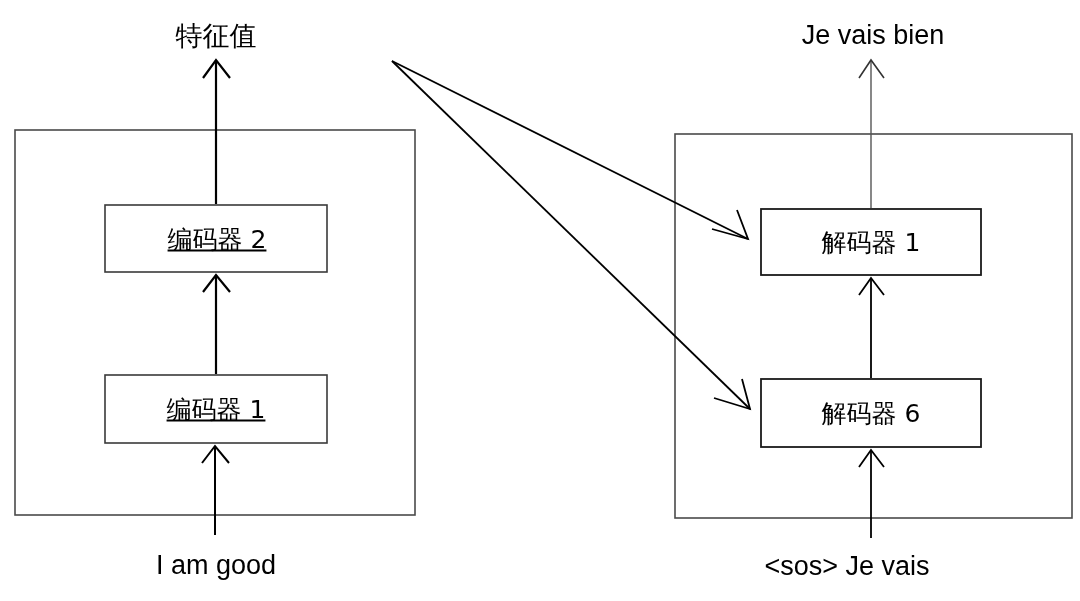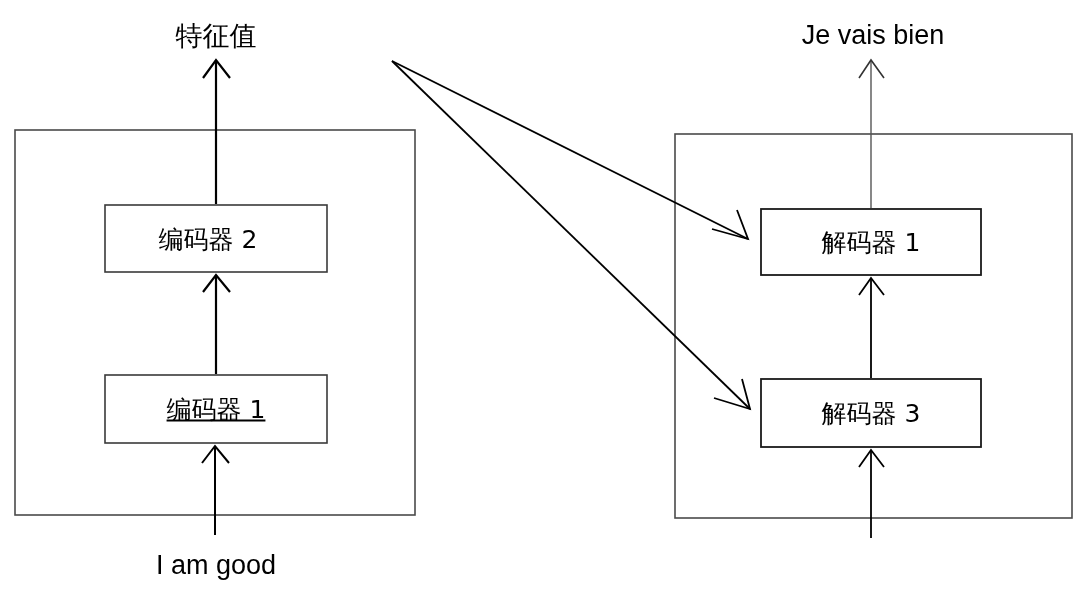--- a/index.html
+++ b/index.html
@@ -101,26 +101,27 @@
 
     <g>
       <line x1="392" y1="61" x2="750" y2="409" stroke="#000000" stroke-width="1.8"></line>
       <polyline points="714,398 750,409 742,379" fill="none" stroke="#000000" stroke-width="1.8"></polyline>
     </g>
 
   </svg>
 
   <div class="label io-label cjk" style="left:216px; top:22px;">特征值</div>
 
-  <div class="label box-label cjk" style="left:208px; top:239px;">编码器 2</div>
+  <div class="label box-label cjk" style="left:217px; top:239px;text-decoration:underline;">编码器 2</div>
 
   <div class="label box-label cjk" style="left:216px; top:409px;text-decoration:underline;">编码器 1</div>
 
   <div class="label io-label" style="left:216px; top:552px;">I am good</div>
 
   <div class="label io-label" style="left:873px; top:22px;">Je vais bien</div>
 
   <div class="label box-label cjk" style="left:871px; top:242px;">解码器 1</div>
 
-  <div class="label box-label cjk" style="left:871px; top:413px;">解码器 3</div>
+  <div class="label box-label cjk" style="left:871px; top:413px;">解码器 6</div>
 
+  <div class="label io-label" style="left:847px; top:553px;">&lt;sos&gt; Je vais</div>
 
 </div>
 
 </body></html>

